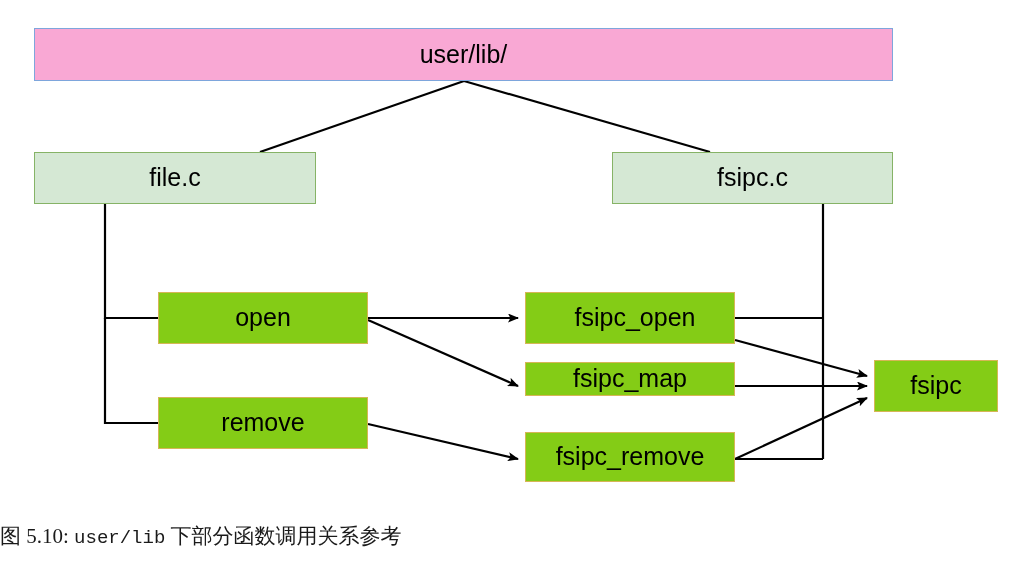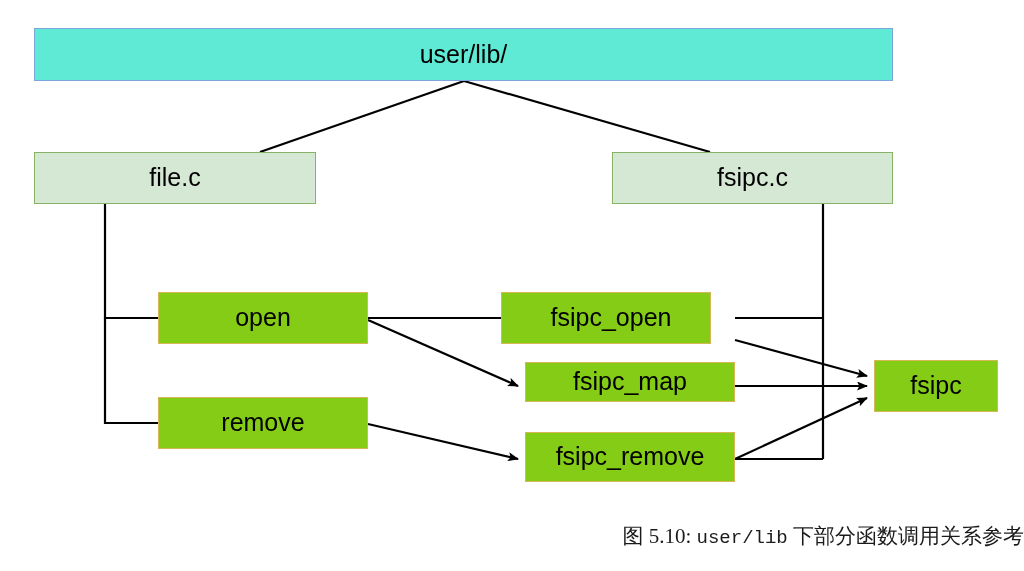--- a/index.html
+++ b/index.html
@@ -35,40 +35,40 @@
     align-items: center;
     justify-content: center;
     text-align: center;
     line-height: 1.1;
     white-space: nowrap;
   }
   .node-label {
     display: block;
   }
   .n-root {
-    background: #5eead4;
+    background: #f9a8d4;
     border: 1px solid #7ea6dc;
     font-size: 25px;
   }
   .n-file {
     background: #d5e8d4;
     border: 1px solid #86b366;
     font-size: 25px;
   }
   .n-func {
     background: #84cc16;
     border: 1px solid #d6b656;
     font-size: 25px;
   }
   #caption {
     position: absolute;
     left: 0;
     top: 522px;
     width: 1024px;
-    text-align: right;
+    text-align: left;
     font-family: "Liberation Serif", serif;
     font-size: 21px;
     color: #1a1a1a;
     white-space: nowrap;
   }
   #caption .mono {
     font-family: "Liberation Mono", monospace;
     font-size: 19px;
   }
   #caption .cap-num {
@@ -130,25 +130,25 @@
   </div>
 
   <div class="node n-func" style="left:158px; top:292px; width:210px; height:52px;">
     <span class="node-label">open</span>
   </div>
 
   <div class="node n-func" style="left:158px; top:397px; width:210px; height:52px;">
     <span class="node-label">remove</span>
   </div>
 
-  <div class="node n-func" style="left:501px; top:292px; width:210px; height:52px;padding-left:10px;">
+  <div class="node n-func" style="left:525px; top:292px; width:210px; height:52px;padding-left:10px;">
     <span class="node-label">fsipc_open</span>
   </div>
 
-  <div class="node n-func" style="left:525px; top:362px; width:210px; height:40px;">
+  <div class="node n-func" style="left:525px; top:362px; width:210px; height:34px;">
     <span class="node-label">fsipc_map</span>
   </div>
 
   <div class="node n-func" style="left:874px; top:360px; width:124px; height:52px;">
     <span class="node-label">fsipc</span>
   </div>
 
   <div class="node n-func" style="left:525px; top:432px; width:210px; height:50px;">
     <span class="node-label">fsipc_remove</span>
   </div>

